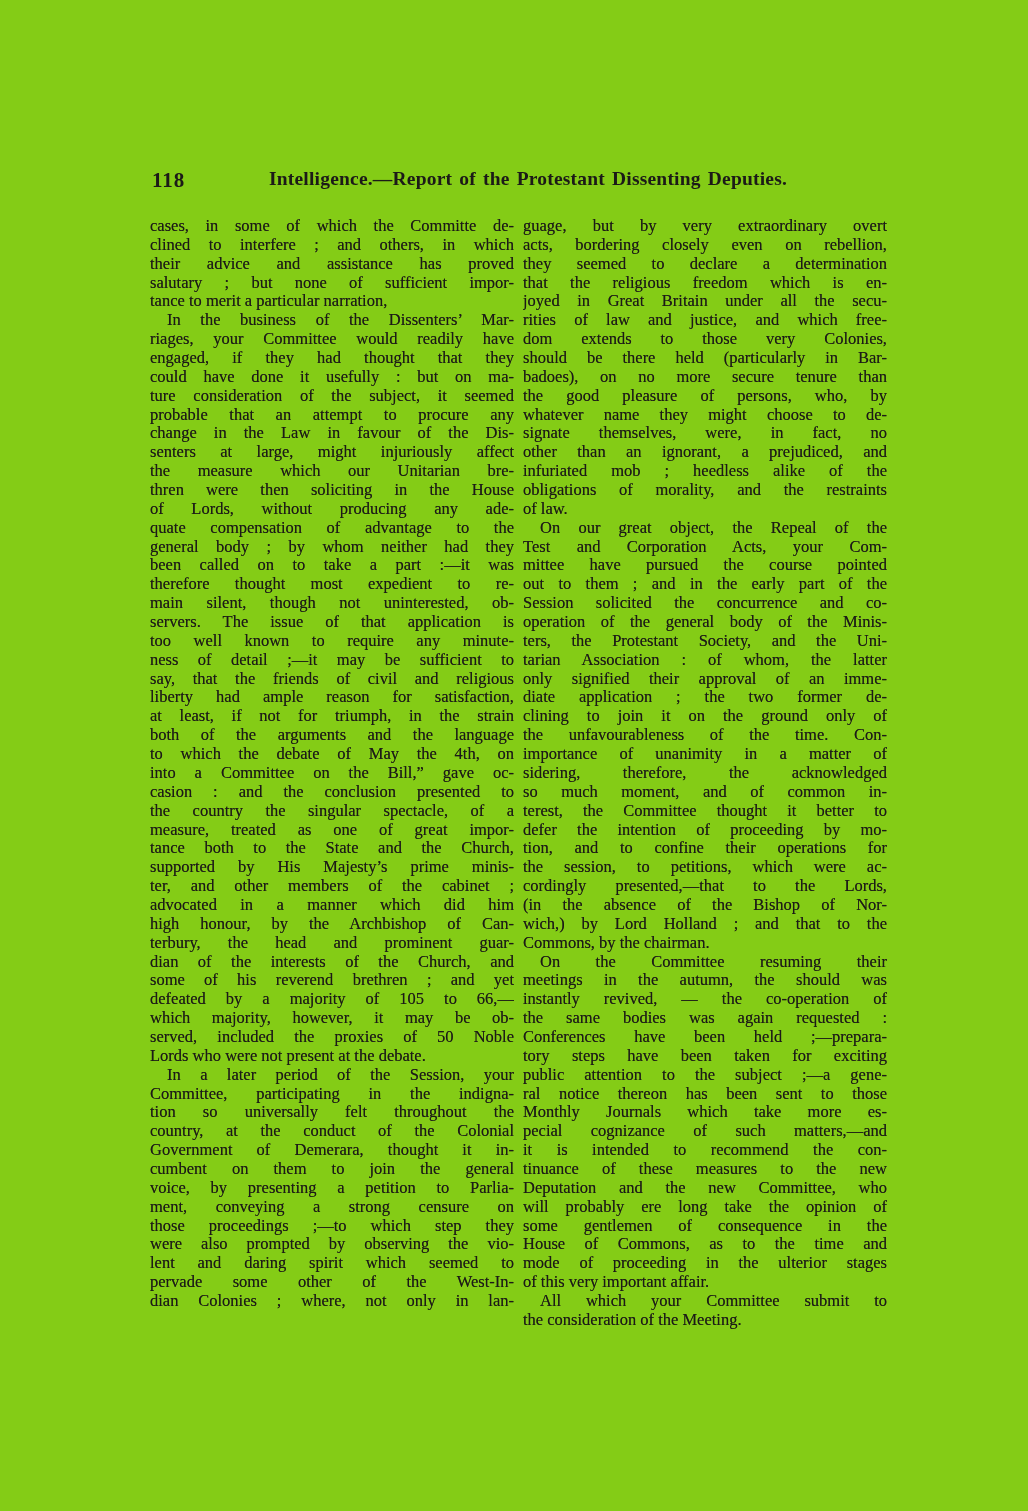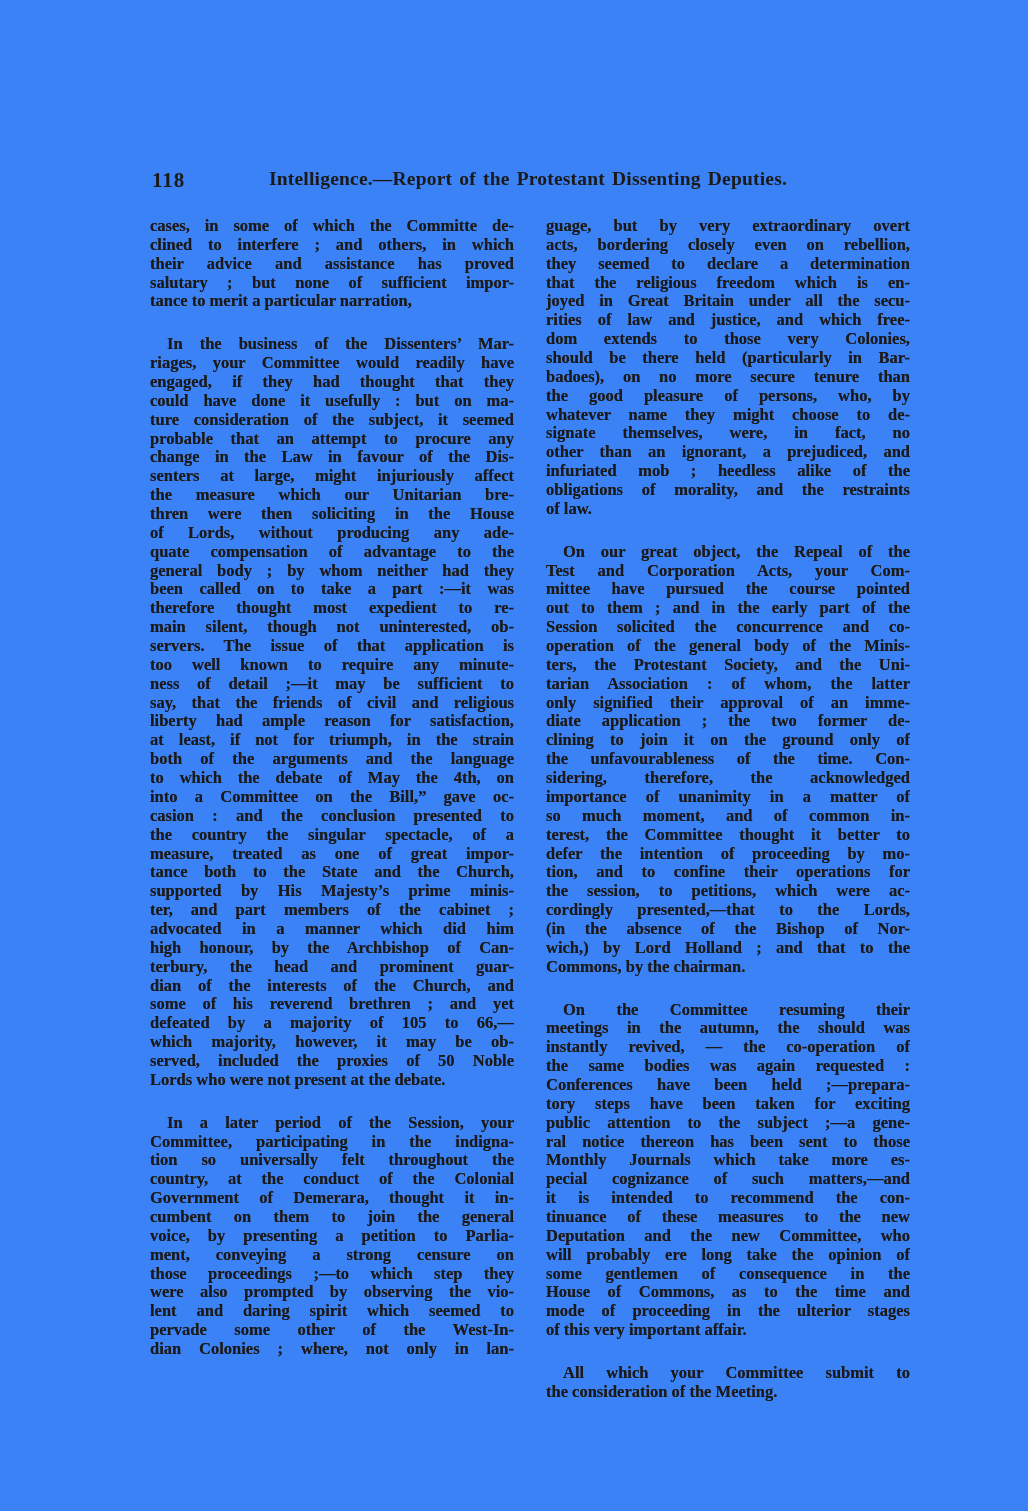--- a/index.html
+++ b/index.html
@@ -4,21 +4,21 @@
 <style>
   html, body {
     margin: 0;
     padding: 0;
     background: #ffffff;
   }
   .sheet {
     position: relative;
     width: 1028px;
     height: 1511px;
-    background: #3b82f6;
+    background: #84cc16;
     overflow: hidden;
     font-family: "Liberation Serif", "DejaVu Serif", serif;
     color: #1c1a18;
   }
   .page-header {
     position: absolute;
     top: 168px;
     left: 150px;
     width: 756px;
     height: 28px;
@@ -40,43 +40,41 @@
     letter-spacing: 0.2px;
     word-spacing: 2px;
     white-space: nowrap;
   }
   .columns {
     position: absolute;
     top: 217px;
     left: 150px;
     width: 754px;
     display: flex;
-    gap: 32px;
-    font-weight: bold;
+    gap: 9px;
   }
   .col {
     width: 364px;
     flex: 0 0 364px;
   }
   .line {
     font-size: 16.5px;
     line-height: 18.86px;
     height: 18.86px;
     text-align: justify;
     text-align-last: justify;
     white-space: normal;
     overflow: hidden;
     text-shadow: 0 0 0.5px rgba(28, 24, 20, 0.65);
   }
   .line.endline {
     text-align-last: left;
   }
   .line.indent {
     text-indent: 17px;
-    margin-top: 24px;
   }
 </style>
 </head>
 <body>
 
 <div class="sheet">
   <div class="page-header">
     <span class="page-number">118</span>
     <span class="running-title">Intelligence.—Report of the Protestant Dissenting Deputies.</span>
   </div>
@@ -113,21 +111,21 @@
           <div class="line">liberty had ample reason for satisfaction,</div>
           <div class="line">at least, if not for triumph, in the strain</div>
           <div class="line">both of the arguments and the language</div>
           <div class="line">to which the debate of May the 4th, on</div>
           <div class="line">into a Committee on the Bill,” gave oc-</div>
           <div class="line">casion : and the conclusion presented to</div>
           <div class="line">the country the singular spectacle, of a</div>
           <div class="line">measure, treated as one of great impor-</div>
           <div class="line">tance both to the State and the Church,</div>
           <div class="line">supported by His Majesty’s prime minis-</div>
-          <div class="line">ter, and part members of the cabinet ;</div>
+          <div class="line">ter, and other members of the cabinet ;</div>
           <div class="line">advocated in a manner which did him</div>
           <div class="line">high honour, by the Archbishop of Can-</div>
           <div class="line">terbury, the head and prominent guar-</div>
           <div class="line">dian of the interests of the Church, and</div>
           <div class="line">some of his reverend brethren ; and yet</div>
           <div class="line">defeated by a majority of 105 to 66,—</div>
           <div class="line">which majority, however, it may be ob-</div>
           <div class="line">served, included the proxies of 50 Noble</div>
           <div class="line endline">Lords who were not present at the debate.</div>
         </div>
@@ -172,22 +170,22 @@
           <div class="line">mittee have pursued the course pointed</div>
           <div class="line">out to them ; and in the early part of the</div>
           <div class="line">Session solicited the concurrence and co-</div>
           <div class="line">operation of the general body of the Minis-</div>
           <div class="line">ters, the Protestant Society, and the Uni-</div>
           <div class="line">tarian Association : of whom, the latter</div>
           <div class="line">only signified their approval of an imme-</div>
           <div class="line">diate application ; the two former de-</div>
           <div class="line">clining to join it on the ground only of</div>
           <div class="line">the unfavourableness of the time. Con-</div>
+          <div class="line">importance of unanimity in a matter of</div>
           <div class="line">sidering, therefore, the acknowledged</div>
-          <div class="line">importance of unanimity in a matter of</div>
           <div class="line">so much moment, and of common in-</div>
           <div class="line">terest, the Committee thought it better to</div>
           <div class="line">defer the intention of proceeding by mo-</div>
           <div class="line">tion, and to confine their operations for</div>
           <div class="line">the session, to petitions, which were ac-</div>
           <div class="line">cordingly presented,—that to the Lords,</div>
           <div class="line">(in the absence of the Bishop of Nor-</div>
           <div class="line">wich,) by Lord Holland ; and that to the</div>
           <div class="line endline">Commons, by the chairman.</div>
         </div>

